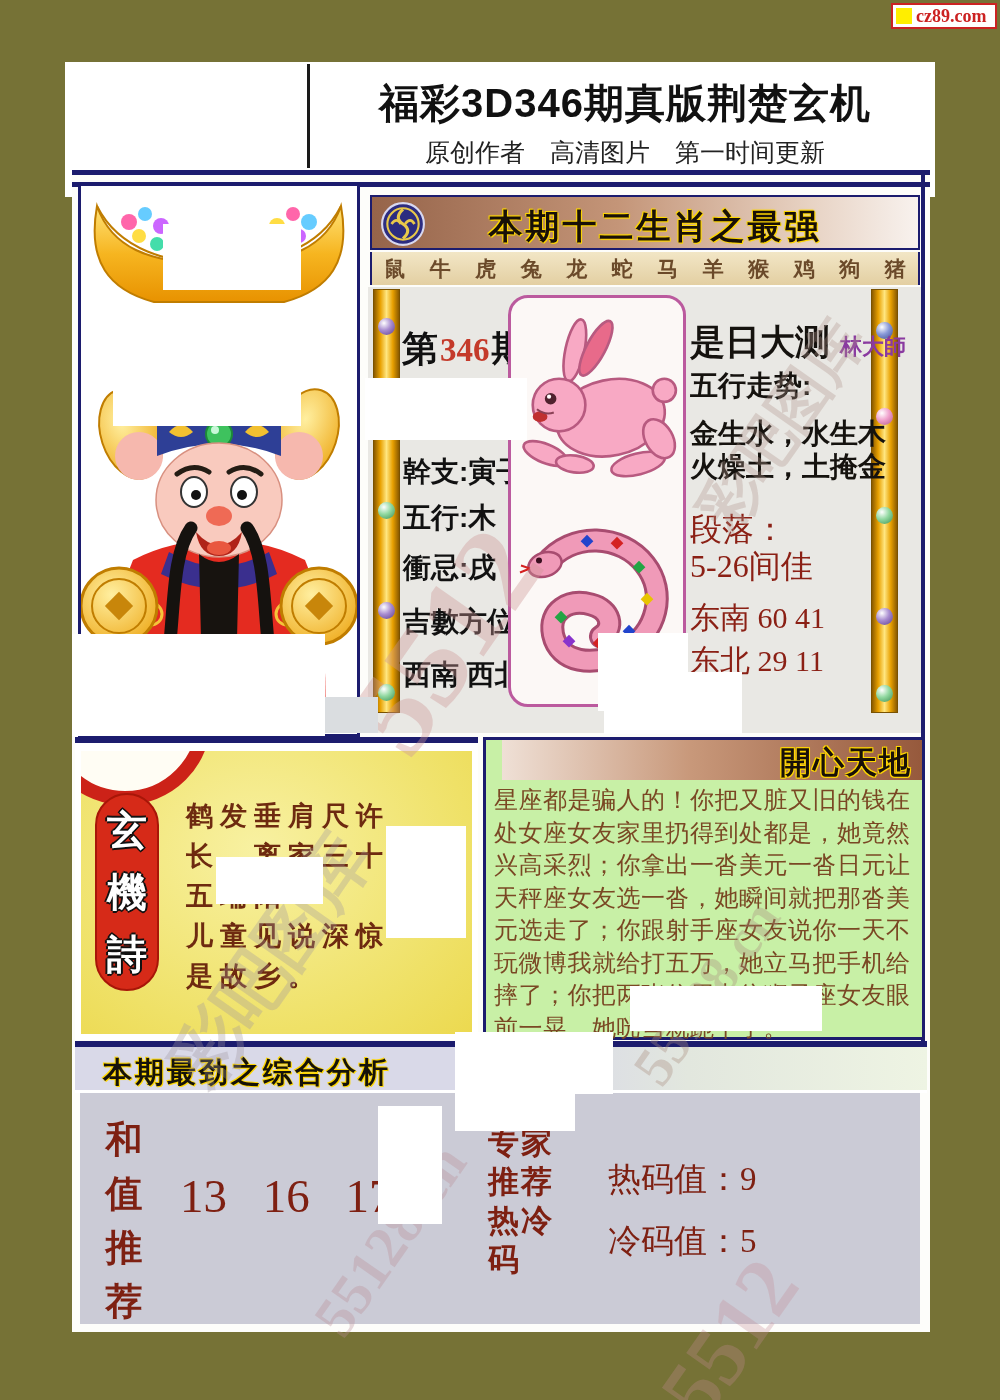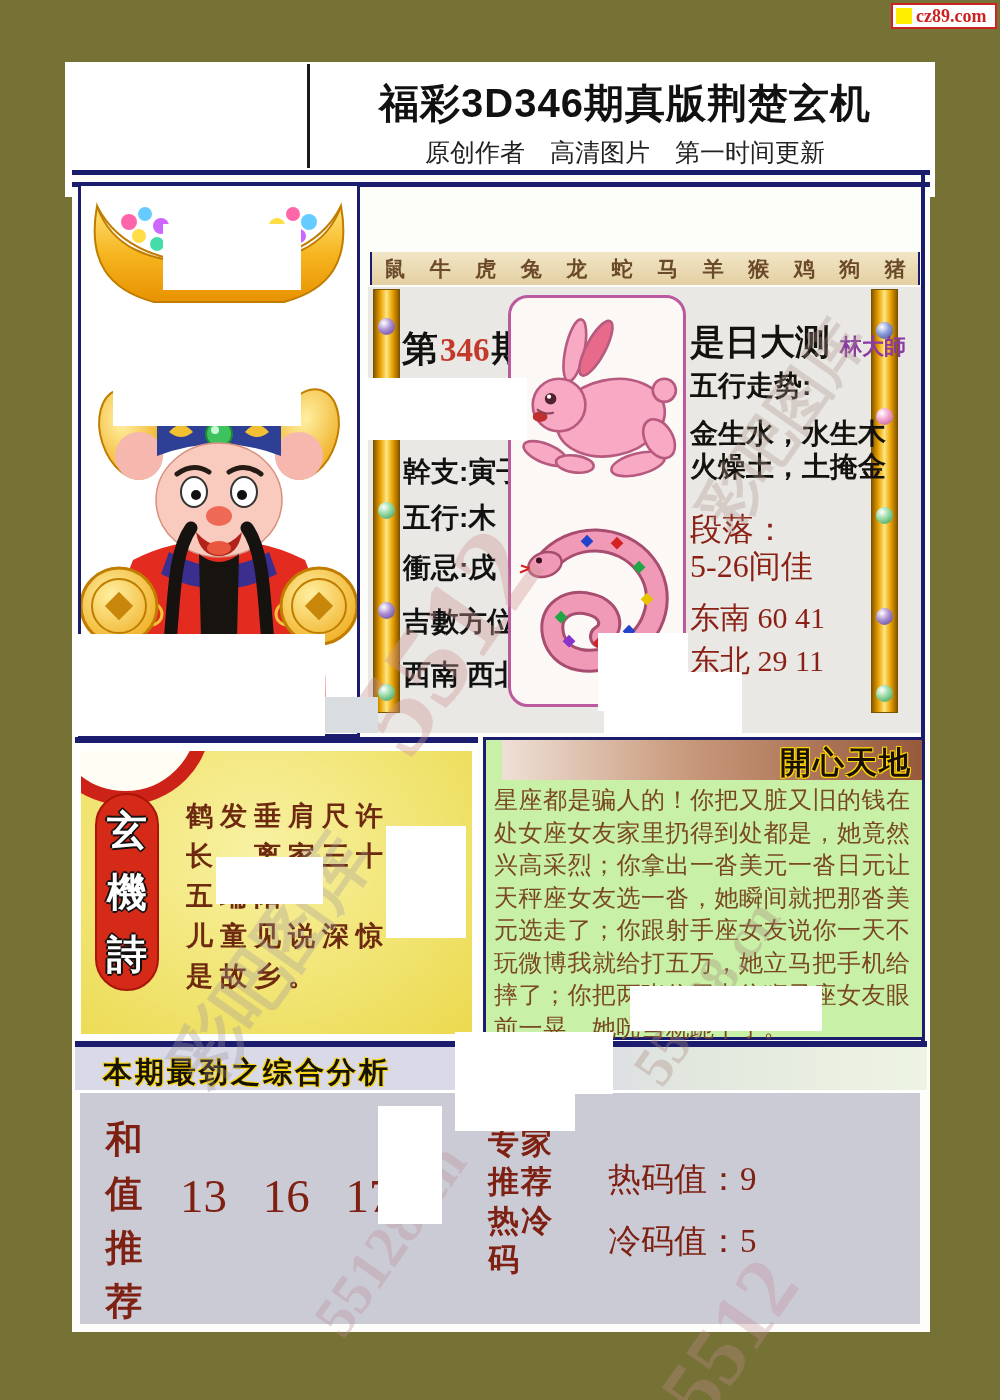--- a/index.html
+++ b/index.html
@@ -190,20 +190,31 @@
           <circle cx="38" cy="292" r="38" fill="url(#goldR)" stroke="#c07d00" stroke-width="3"></circle>
           <circle cx="38" cy="292" r="27" fill="none" stroke="#c07d00" stroke-width="2"></circle>
           <rect x="28" y="282" width="20" height="20" fill="#c8860a" transform="rotate(45 38 292)"></rect>
           <circle cx="238" cy="292" r="38" fill="url(#goldR)" stroke="#c07d00" stroke-width="3"></circle>
           <circle cx="238" cy="292" r="27" fill="none" stroke="#c07d00" stroke-width="2"></circle>
           <rect x="228" y="282" width="20" height="20" fill="#c8860a" transform="rotate(45 238 292)"></rect>
         </g>
       </svg>
     </div>
 
+    <div class="zodiac-banner">
+      <span class="emblem">
+        <svg width="46" height="46" viewBox="0 0 44 44">
+          <circle cx="22" cy="22" r="20" fill="#2c2c80" stroke="#d8d8f0" stroke-width="2"></circle>
+          <circle cx="22" cy="22" r="15" fill="none" stroke="#e8c84a" stroke-width="2"></circle>
+          <path d="M22,8 q-9,8 0,14 q9,6 0,14" fill="none" stroke="#e8c84a" stroke-width="3"></path>
+          <path d="M11,22 q5,-7 9,0 M24,22 q5,-7 9,0" fill="none" stroke="#e8c84a" stroke-width="2.5"></path>
+        </svg>
+      </span>
+      <div class="zodiac-title">本期十二生肖之最强</div>
+    </div>
 
     <div class="animal-strip">
       <span class="animal-cell">鼠</span>
       <span class="animal-cell">牛</span>
       <span class="animal-cell">虎</span>
       <span class="animal-cell">兔</span>
       <span class="animal-cell">龙</span>
       <span class="animal-cell">蛇</span>
       <span class="animal-cell">马</span>
       <span class="animal-cell">羊</span>

